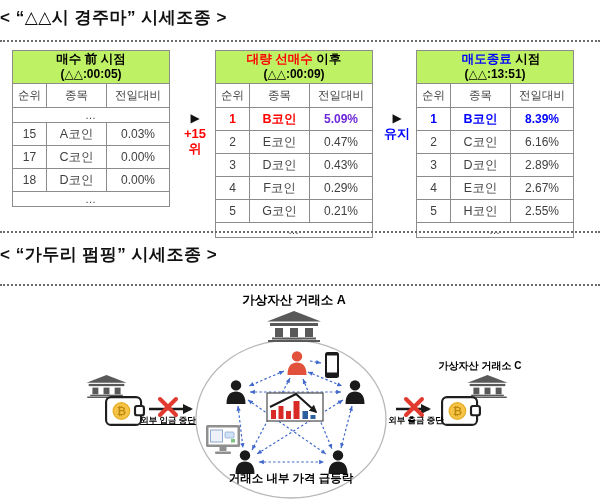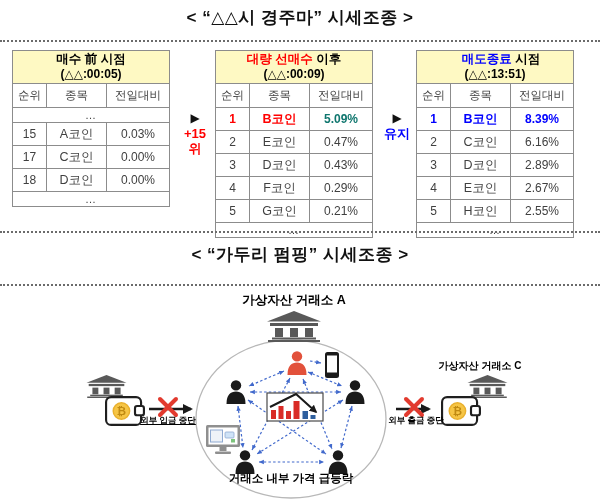--- a/index.html
+++ b/index.html
@@ -1,29 +1,29 @@
 <!DOCTYPE html>
 <html><head>
 <meta charset="utf-8">
 <style>
   html,body { margin:0; padding:0; background:#ffffff; }
   body { font-family:"Liberation Sans","DejaVu Sans",sans-serif; }
   .page { position:relative; width:600px; height:502px; background:#fff; overflow:hidden; }
 
-  .sec-title { position:absolute; left:0; width:600px; text-align:center;
+  .sec-title { position:absolute; left:0; width:600px; 
                font-weight:bold; font-size:17px; color:#111; letter-spacing:0.5px; }
   .sep { position:absolute; left:0; width:600px; height:0; border-top:2px dotted #6b6b6b; }
 
   
   .rank-table { position:absolute; top:50px; width:157px; border-collapse:collapse;
                 table-layout:fixed; background:#fff; color:#404040; font-size:12px;
                 border:1.4px solid #404040; }
   .rank-table th, .rank-table td { border:1px solid #8c8c8c; text-align:center; padding:0; overflow:hidden; }
   .tbl-title-row { height:33px; }
-  .tbl-title { background:#fef9c3; color:#000; font-weight:bold;margin-left:28px; }
+  .tbl-title { background:#bef264; color:#000; font-weight:bold;margin-left:28px; }
   .t-line1 { font-size:12.5px; line-height:1.2; }
   .t-line2 { font-size:12px; line-height:1.2; }
   .col-head { height:24px; }
   .col-head th { font-weight:normal; font-size:11.5px; color:#404040; }
   tbody tr { height:23px; }
   tbody tr.ell-row { height:15px; }
   td.ell { font-size:11px; letter-spacing:1px; }
   td.hl { font-weight:bold; }
   td.coin { font-size:12.5px; }
 
@@ -119,21 +119,21 @@
       <tr class="col-head">
           <th>순위</th>
           <th>종목</th>
           <th>전일대비</th>
         </tr>
     </thead>
     <tbody>
         <tr>
           <td class="rank hl" style="color: rgb(255, 0, 0);">1</td>
           <td class="coin hl" style="color: rgb(255, 0, 0);">B코인</td>
-          <td class="chg hl" style="color: #0f766e; margin-top: 44px;">5.09%</td>
+          <td class="chg hl" style="color: #6d28d9; margin-top: 44px;">5.09%</td>
         </tr>
         <tr>
           <td class="rank">2</td>
           <td class="coin">E코인</td>
           <td class="chg">0.47%</td>
         </tr>
         <tr>
           <td class="rank">3</td>
           <td class="coin">D코인</td>
           <td class="chg">0.43%</td>

